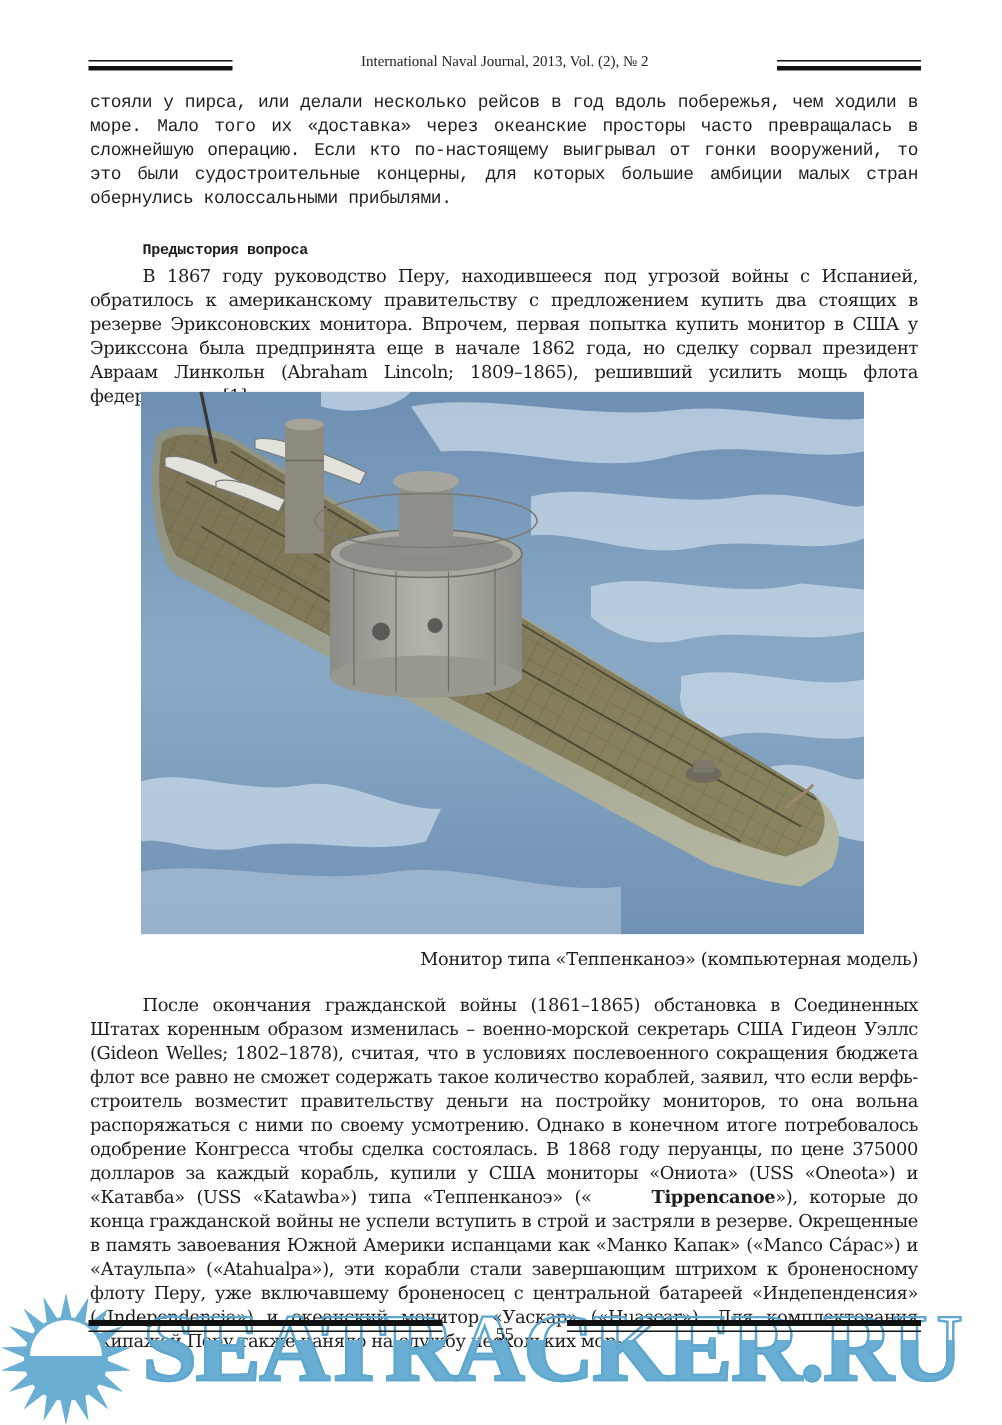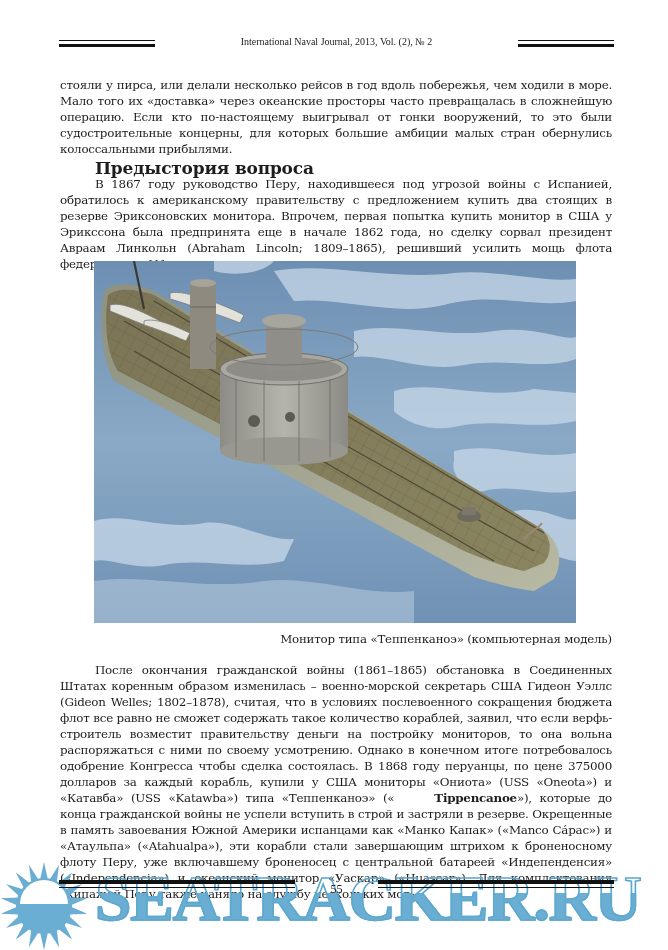--- a/index.html
+++ b/index.html
@@ -22,24 +22,24 @@
     position: absolute; left: 0; right: 0; top: 2px; text-align: center;
     font-family: "Liberation Serif", serif; font-size: 10px; color: #222;
   }
 
   
   .body-text {
     position: absolute; left: 60px; width: 552px;
     font-family: "DejaVu Serif", serif; font-size: 11.9px; line-height: 16px;
     text-align: justify; color: #1d1d1d; letter-spacing: -0.25px;
   }
-  .p1 { top: 77px; }
+  .p1 { top: 60px; font-family: Liberation Mono, monospace; }
   .section { top: 160px; }
   .section h3 {
-    margin: 0 0 0 35px; font-size: 17px; font-weight: bold; line-height: 16px; letter-spacing: -0.2px;
+    margin: 0 0 0 35px; font-size: 10px; font-weight: bold; line-height: 16px; letter-spacing: -0.2px; font-family: Liberation Mono, monospace;
   }
   .indent { text-indent: 35px; margin: 0; }
   .p-after { top: 662px; }
   .p-after b { font-weight: bold; margin-left: 40px; }
 
   
   .figure { position: absolute; left: 94px; top: 261px; width: 482px; height: 362px; overflow: hidden; }
   .figure svg { display: block; }
   .caption {
     position: absolute; left: 60px; width: 552px; top: 632px; text-align: right;

